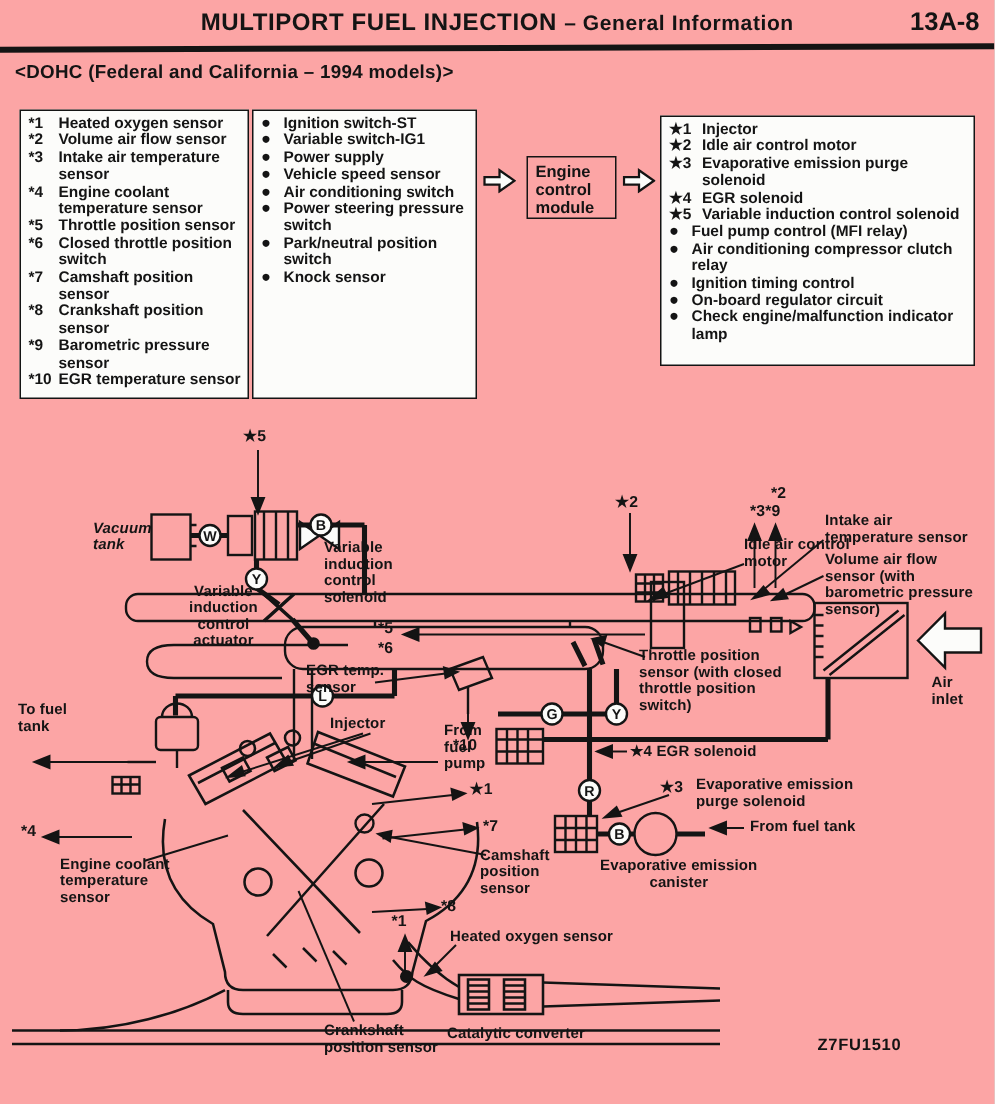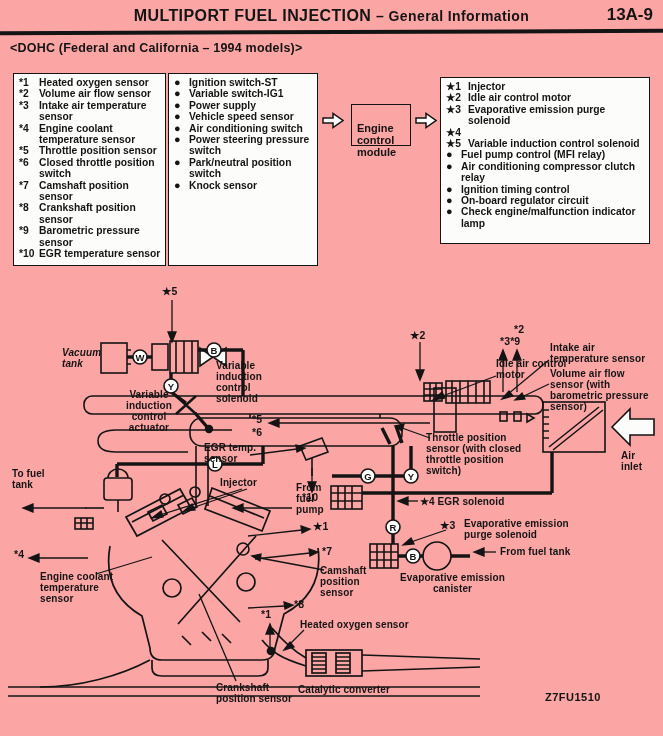--- a/index.html
+++ b/index.html
@@ -15,39 +15,39 @@
         transform:rotate(-.2deg);}
   .subtitle{position:absolute;top:41px;left:10px;font-size:12.5px;font-weight:700;letter-spacing:.2px;}
   
   .box{position:absolute;border:1.6px solid #141414;background:#fcfcfa;
        padding:3px 4px 2px 5px;box-sizing:border-box;font-size:10.3px;line-height:11.4px;font-weight:700;}
   .row{display:flex;align-items:flex-start;}
   .mk{flex:none;width:20px;}
   .mk.star{width:22px;}
   .mk.dot{width:15px;text-align:left;font-size:11px;line-height:11px;}
   .tx{flex:1;}
-  .ecmbox{position:absolute;border:1.6px solid #141414;padding:17px 5px;box-sizing:border-box;
+  .ecmbox{position:absolute;border:1.6px solid #141414;padding:4px 5px;box-sizing:border-box;
           font-size:11px;line-height:12px;font-weight:700;}
   .flowarrow{position:absolute;width:22px;height:17px;}
   
   .dl{position:absolute;font-size:10px;line-height:11px;font-weight:700;letter-spacing:.1px;}
   .dl.num{font-size:10.5px;}
   .code{position:absolute;font-size:11px;font-weight:700;letter-spacing:.5px;}
   svg.art{position:absolute;left:0;top:0;}
 </style>
 </head>
 <body>
 
 <div class="page">
 
   <div class="title">
     <span class="main">MULTIPORT FUEL INJECTION</span>
     <span class="sub">– General Information</span>
   </div>
-  <div class="pagenum">13A-9</div>
+  <div class="pagenum">13A-8</div>
   <div class="rule"></div>
   <div class="subtitle">&lt;DOHC (Federal and California – 1994 models)&gt;</div>
 
   <div class="box" style="left:13px;top:73px;width:153px;height:193px;">
     <div class="row">
         <span class="mk">*1</span>
         <span class="tx">Heated oxygen sensor</span>
       </div>
     <div class="row">
         <span class="mk">*2</span>
@@ -142,20 +142,21 @@
     <div class="row">
         <span class="mk star">★2</span>
         <span class="tx">Idle air control motor</span>
       </div>
     <div class="row">
         <span class="mk star">★3</span>
         <span class="tx">Evaporative emission purge solenoid</span>
       </div>
     <div class="row">
         <span class="mk star">★4</span>
+        <span class="tx">EGR solenoid</span>
       </div>
     <div class="row">
         <span class="mk star">★5</span>
         <span class="tx">Variable induction control solenoid</span>
       </div>
     <div class="row">
         <span class="mk star dot">●</span>
         <span class="tx">Fuel pump control (MFI relay)</span>
       </div>
     <div class="row">

